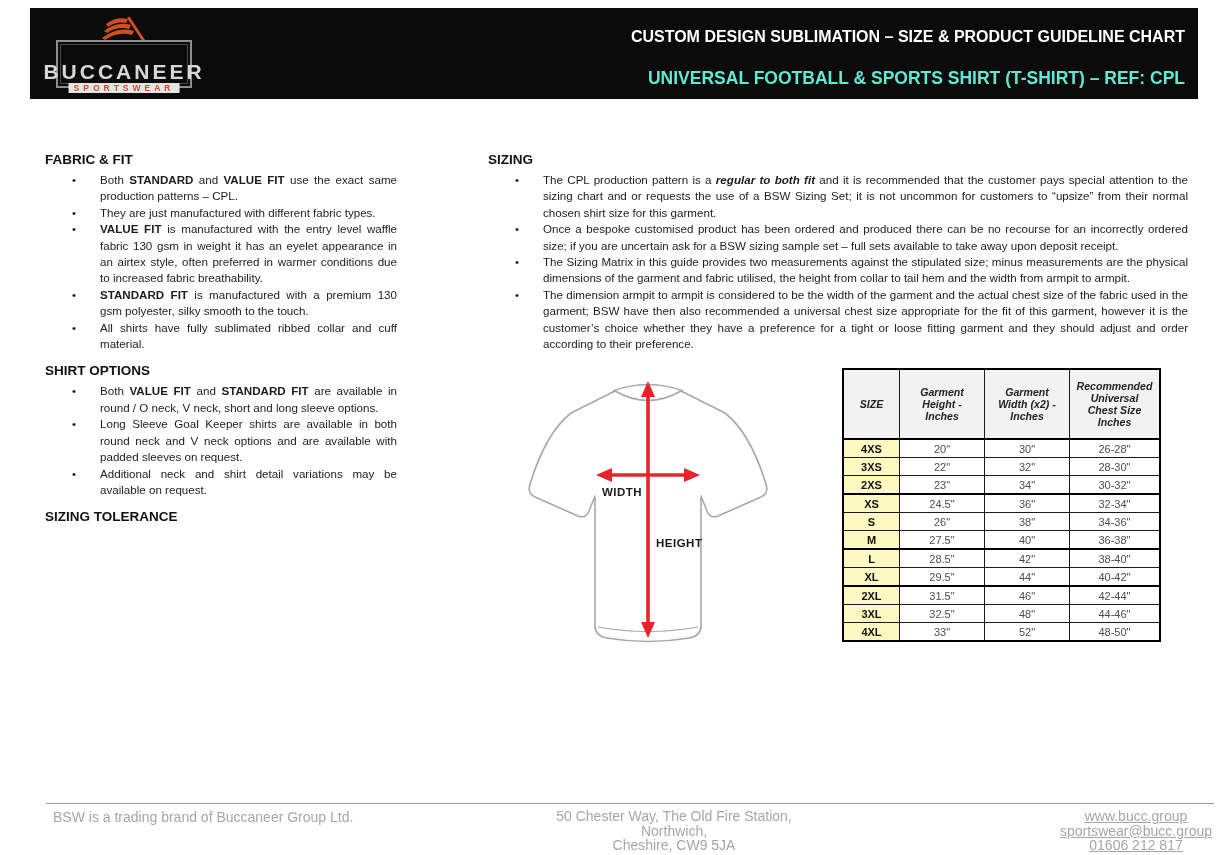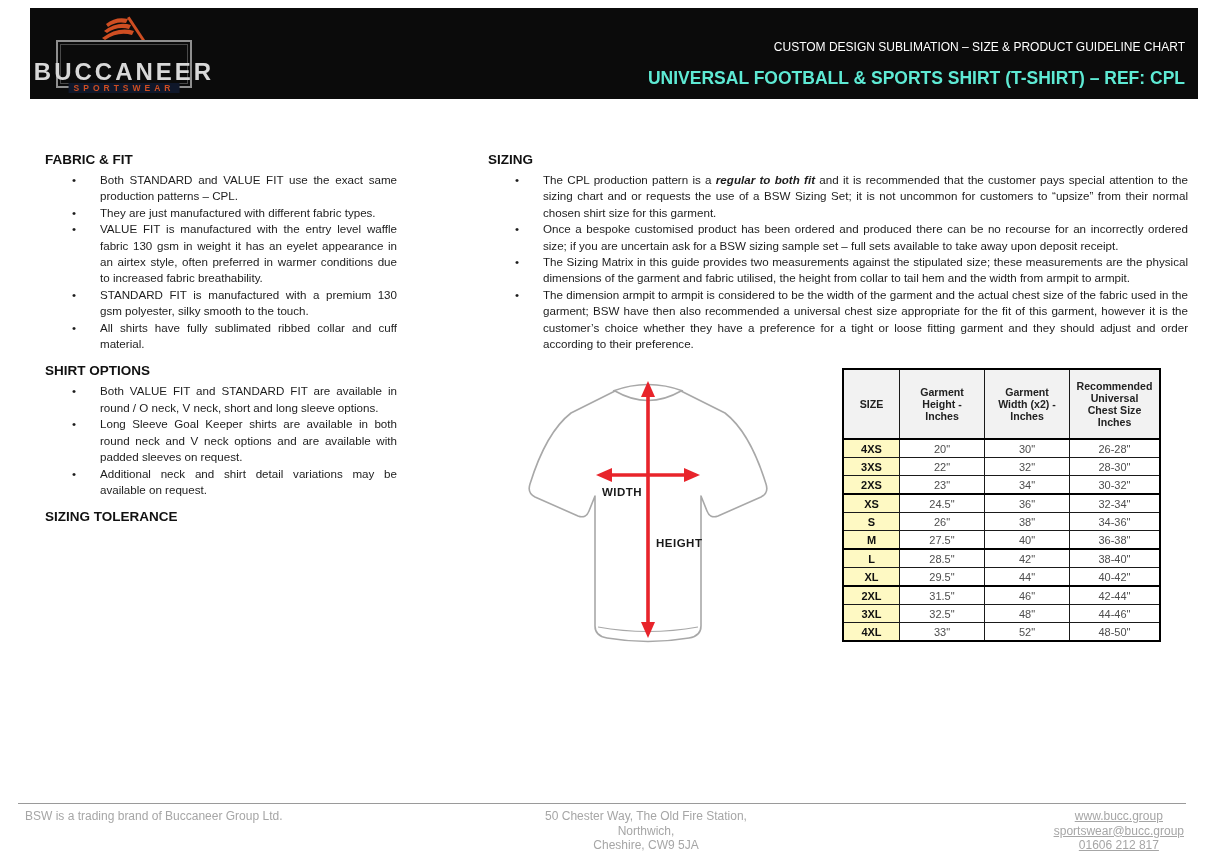--- a/index.html
+++ b/index.html
@@ -6,56 +6,56 @@
   .page{position:relative;width:1228px;height:855px;background:#fff;
         font-family:"Liberation Sans",sans-serif;overflow:hidden;}
 
   
   .bar{position:absolute;left:30px;top:8px;width:1168px;height:91px;background:#0b0b0b;}
   .logo{position:absolute;left:22px;top:4px;width:150px;height:84px;}
   .logo-flag{position:absolute;left:46px;top:0;}
   .logo-frame{position:absolute;left:4px;top:28px;width:132px;height:44px;
               border:2px solid #8f8f8f;box-shadow:inset 0 0 0 2px #0b0b0b,inset 0 0 0 3px #4a4a4a;
               display:flex;align-items:center;justify-content:center;}
-  .logo-name{color:#d8d8d8;font-weight:bold;font-size:24px;letter-spacing:3px;white-space:nowrap;margin-top:15px;}
-  .logo-sub{position:absolute;left:50%;transform:translateX(-50%);bottom:-7px;background:#0f172a;
+  .logo-name{color:#d8d8d8;font-weight:bold;font-size:21px;letter-spacing:3px;white-space:nowrap;margin-top:15px;}
+  .logo-sub{position:absolute;left:50%;transform:translateX(-50%);bottom:-7px;background:#e5e5e5;
             color:#cf4e22;font-size:8.5px;font-weight:bold;letter-spacing:4px;padding:0 5px;white-space:nowrap;}
-  .t1{position:absolute;right:13px;top:32px;color:#fff;font-size:12px;font-weight:normal;white-space:nowrap;}
+  .t1{position:absolute;right:13px;top:20px;color:#fff;font-size:16px;font-weight:bold;white-space:nowrap;}
   .t2{position:absolute;right:13px;top:60px;color:#5eead4;font-size:17.5px;font-weight:bold;white-space:nowrap;}
 
   
   .col-left{position:absolute;left:45px;top:152px;width:352px;}
   .col-right{position:absolute;left:488px;top:152px;width:700px;}
   h2.sec{font-size:13.5px;font-weight:bold;color:#111;margin:11px 0 5px 0;}
   h2.sec:first-child{margin-top:0;}
   ul.bullets{list-style:none;margin:0;padding:0 0 0 26px;}
   .bullets li{position:relative;padding-left:29px;font-size:11.6px;line-height:16.4px;
               color:#1c1c1c;text-align:justify;}
   .bullets li::before{content:"\2022";position:absolute;left:1px;top:0;}
-  .b{font-weight:normal;}
+  .b{font-weight:bold;}
   .bi{font-weight:bold;font-style:italic;}
 
   
   .visuals{display:flex;align-items:flex-start;margin-top:16px;}
   svg.shirt{margin-left:30px;flex:0 0 auto;}
   table.size{border-collapse:collapse;margin-left:62px;flex:0 0 auto;border:2px solid #000;}
   .size th,.size td{border:1px solid #1a1a1a;text-align:center;vertical-align:middle;}
   .size thead th{background:#f2f2f2;font-size:10.6px;font-weight:bold;color:#222;
-                 height:64px;padding:2px 5px;border-bottom:2px solid #000;}
+                 height:64px;padding:2px 5px;border-bottom:2px solid #000;font-style:italic;}
   .size thead th:nth-child(1){width:45px;}
   .size thead th:nth-child(2){width:74px;}
   .size thead th:nth-child(3){width:74px;}
   .size thead th:nth-child(4){width:79px;}
   .size tbody th{background:#fef9c3;font-weight:bold;font-size:11px;color:#111;height:15px;}
   .size tbody td{font-size:11px;color:#4d4d4d;height:15px;padding:0 4px;}
   .size tr.group-end th,.size tr.group-end td{border-bottom:2px solid #000;}
 
   
-  .footer{position:absolute;left:18px;top:803px;width:1168px;height:46px;
-          border-top:1.5px solid #9a9a9a;color:#a6a6a6;font-size:12px;}
+  .footer{position:absolute;left:46px;top:803px;width:1168px;height:46px;
+          border-top:1.5px solid #9a9a9a;color:#a6a6a6;font-size:14px;}
   .f-left{position:absolute;left:7px;top:5px;}
   .f-center{position:absolute;left:50%;transform:translateX(-50%);top:5px;text-align:center;line-height:14.5px;margin-left:44px;}
   .f-right{position:absolute;right:2px;top:5px;text-align:center;line-height:14.5px;text-decoration:underline;}
   .f-right a{color:#a6a6a6;text-decoration:underline;}
   .f-right .phone{text-decoration:none;}
 </style>
 </head>
 <body>
 
 <div class="page">
@@ -96,21 +96,21 @@
       </ul>
       <h2 class="sec">SIZING TOLERANCE</h2>
     </section>
 
   <section class="col-right">
     <div id="right-sections">
         <h2 class="sec">SIZING</h2>
         <ul class="bullets">
           <li><span>The CPL production pattern is a </span><span class="bi">regular to both fit</span><span> and it is recommended that the customer pays special attention to the sizing chart and or requests the use of a BSW Sizing Set; it is not uncommon for customers to “upsize” from their normal chosen shirt size for this garment.</span></li>
           <li><span>Once a bespoke customised product has been ordered and produced there can be no recourse for an incorrectly ordered size; if you are uncertain ask for a BSW sizing sample set – full sets available to take away upon deposit receipt.</span></li>
-          <li><span>The Sizing Matrix in this guide provides two measurements against the stipulated size; these measurements are the physical dimensions of the garment and fabric utilised, the height from collar to tail hem and the width from armpit to armpit.</span></li>
+          <li><span>The Sizing Matrix in this guide provides two measurements against the stipulated size; minus measurements are the physical dimensions of the garment and fabric utilised, the height from collar to tail hem and the width from armpit to armpit.</span></li>
           <li><span>The dimension armpit to armpit is considered to be the width of the garment and the actual chest size of the fabric used in the garment; BSW have then also recommended a universal chest size appropriate for the fit of this garment, however it is the customer’s choice whether they have a preference for a tight or loose fitting garment and they should adjust and order according to their preference.</span></li>
         </ul>
       </div>
 
     <div class="visuals">
 
       <svg class="shirt" width="262" height="292" viewBox="0 0 262 292">
         <path d="M97,23 Q130,42 163,23 L207,45 C225,59 239,87 248,116 Q251,125 243,129 L200,148 Q192,151 189,143 L183,128 L183,258 Q183,268 171,270 Q130,277 89,270 Q77,268 77,258 L77,128 L71,143 Q68,151 60,148 L17,129 Q9,125 12,116 C21,87 35,59 53,45 Z" fill="#ffffff" stroke="#a8a8a8" stroke-width="1.6" stroke-linejoin="round"></path>
         <path d="M95,23 Q130,10 165,23" fill="none" stroke="#a8a8a8" stroke-width="1.6"></path>
         <path d="M80,259 Q130,268 180,259" fill="none" stroke="#a8a8a8" stroke-width="1.2"></path>

